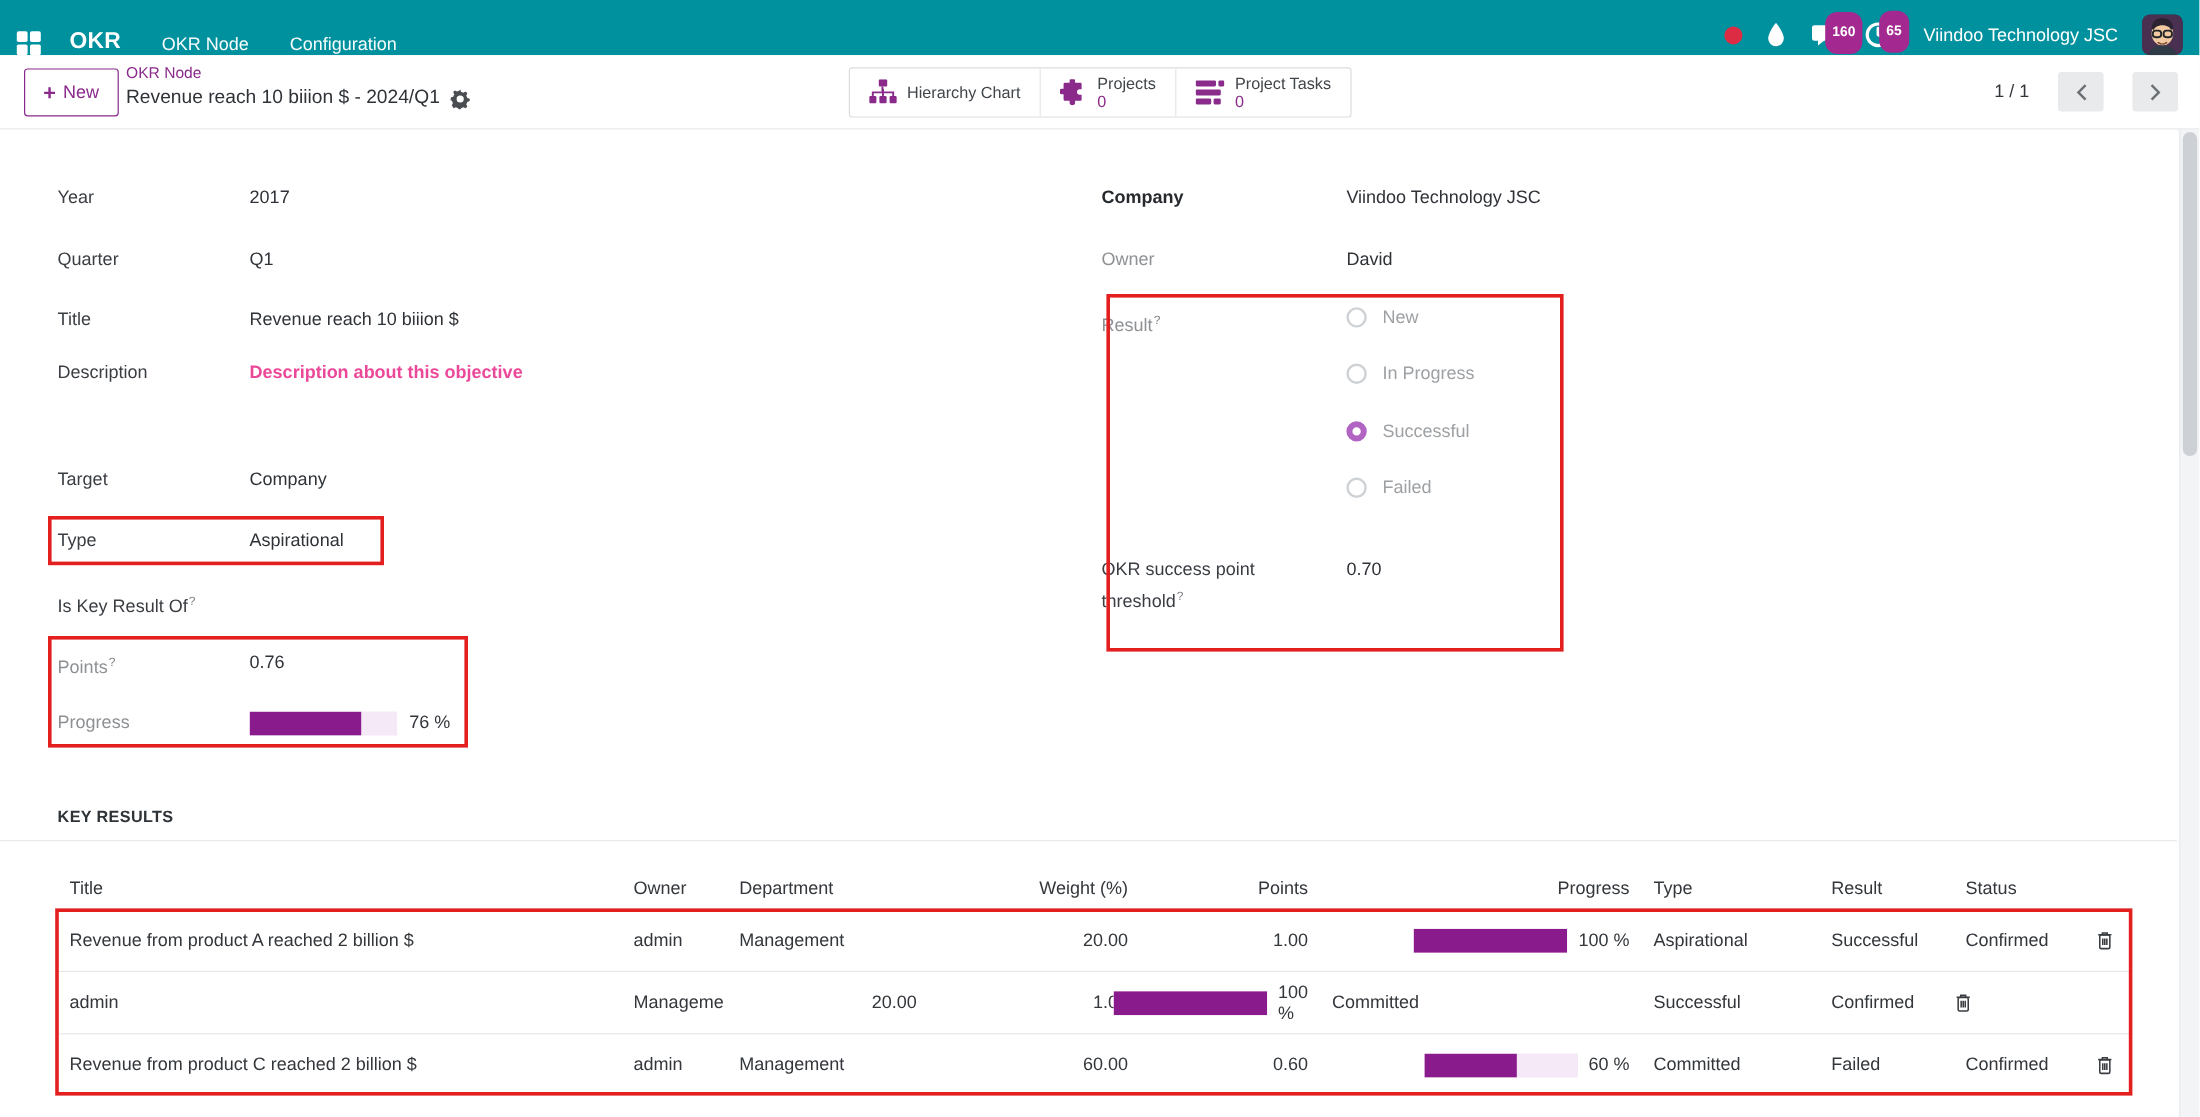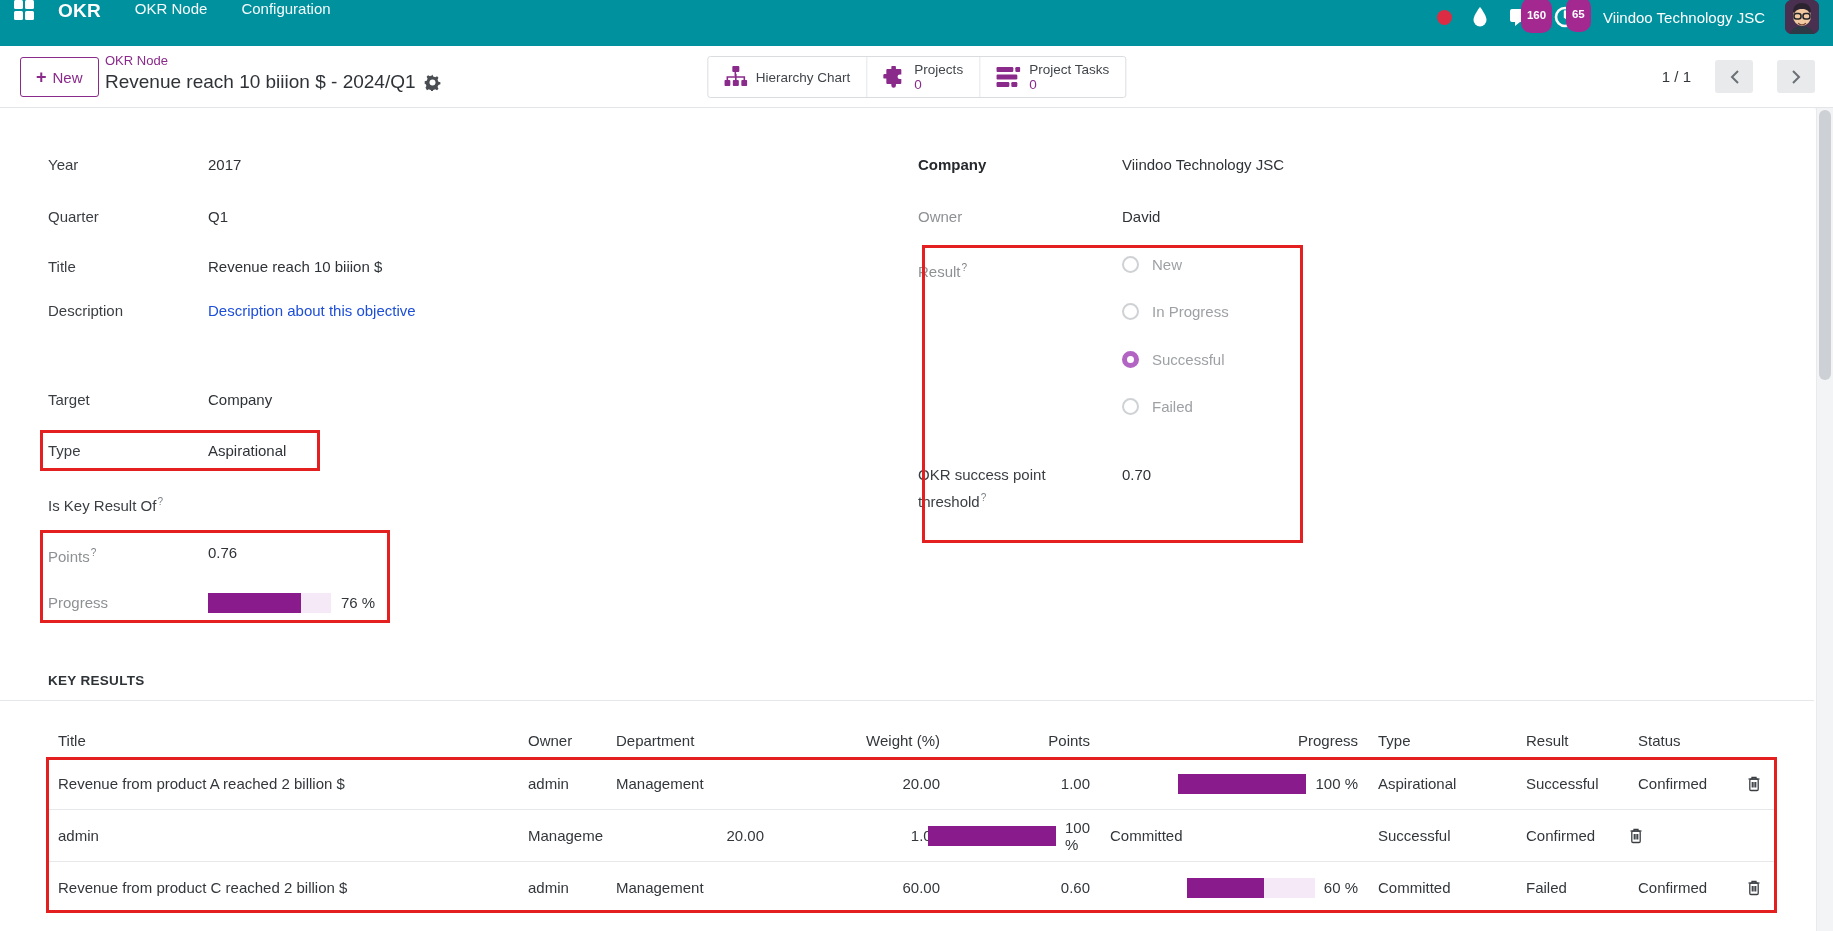--- a/index.html
+++ b/index.html
@@ -8,21 +8,21 @@
   }
   *{box-sizing:border-box;}
   html,body{margin:0;padding:0;}
   body{
     width:1833px;height:931px;position:relative;overflow:hidden;background:#fff;
     font-family:"Liberation Sans", sans-serif;color:#33373B;
   }
   
   .navbar{
     position:absolute;top:0;left:0;width:1833px;height:46px;background:var(--navbar);
-    display:flex;align-items:flex-start;padding:0 14px;color:#fff;
+    display:flex;align-items:flex-end;padding:0 14px;color:#fff;
   }
   .apps-icon{width:20px;height:20px;display:grid;grid-template-columns:9px 9px;grid-template-rows:9px 9px;gap:2px;cursor:pointer;}
   .apps-icon span{background:#fff;border-radius:1.5px;}
   .brand{font-size:19px;font-weight:600;margin-left:24px;letter-spacing:.2px;cursor:pointer;}
   .nav-menu{font-size:15px;margin-left:34px;cursor:pointer;opacity:.97;}
   .nav-right{margin-left:auto;display:flex;align-items:center;gap:20px;}
   .rec-dot{width:15px;height:15px;border-radius:50%;background:var(--dot);}
   .icon-btn{position:relative;display:flex;align-items:center;cursor:pointer;}
   .nav-badge{
     position:absolute;top:-8px;left:13px;background:var(--badge);color:#fff;
@@ -37,21 +37,21 @@
   }
   .new-btn{
     position:absolute;left:20px;top:11px;height:40px;padding:0 15px;background:#fff;
     border:1px solid var(--accent);border-radius:3px;color:var(--accent);font-size:15px;
     display:flex;align-items:center;gap:6px;cursor:pointer;font-family:inherit;
   }
   .new-btn .plus{font-size:18px;font-weight:700;line-height:1;}
   .bc-block{position:absolute;left:105px;top:7px;}
   .bc-link{font-size:13px;color:var(--accent);cursor:pointer;display:block;line-height:16px;}
   .bc-title-row{display:flex;align-items:center;gap:8px;margin-top:2px;}
-  .bc-title{font-size:19px;color:#2F3338;line-height:22px;}
+  .bc-title{font-size:16px;color:#2F3338;line-height:22px;}
   .gear{width:17px;height:17px;cursor:pointer;}
   .stat-group{
     position:absolute;left:50%;transform:translateX(-50%);top:10px;display:flex;
     border:1px solid #DADDE0;border-radius:3px;background:#fff;height:42px;
   }
   .stat-btn{display:flex;align-items:center;gap:9px;padding:0 16px;cursor:pointer;border-left:1px solid #E4E6E9;}
   .stat-btn:first-child{border-left:none;}
   .stat-text{display:flex;flex-direction:column;justify-content:flex-end;line-height:15px;}
   .stat-label{font-size:13.5px;color:#41464B;}
   .stat-count{font-size:13.5px;color:var(--accent);}
@@ -60,21 +60,21 @@
   .pager-btn{width:38px;height:33px;background:#E9EAEC;border:none;border-radius:3px;display:flex;align-items:center;justify-content:center;cursor:pointer;}
   
   .sheet{position:absolute;top:108px;left:0;width:1814px;height:823px;background:#fff;}
   .frow{position:absolute;display:flex;align-items:flex-start;line-height:24px;font-size:15px;}
   .frow.left{left:48px;}  .frow.left .flabel{width:160px;}
   .frow.right{left:918px;} .frow.right .flabel{width:204px;}
   .flabel{color:#3A3E43;flex:none;}
   .flabel.bold{font-weight:600;color:#26292D;}
   .flabel.muted, .fvalue.muted{color:#8E9194;}
   .fvalue{color:#2F3338;}
-  .fvalue.placeholder{color:#1d4ed8;}
+  .fvalue.placeholder{color:#ec4899;font-weight:bold;}
   sup.help{font-size:10px;color:#7D8185;margin-left:1px;}
   
   .radio-row{position:absolute;left:1122px;display:flex;align-items:center;gap:13px;cursor:pointer;}
   .radio{width:17px;height:17px;border-radius:50%;border:2px solid #CFD2D5;background:#fff;flex:none;}
   .radio.checked{border:5px solid #B164C2;}
   .radio-label{font-size:15px;color:#9EA1A4;}
   
   .pbar{height:20px;background:var(--track);position:relative;overflow:hidden;flex:none;}
   .pbar .fill{position:absolute;left:0;top:0;bottom:0;background:var(--progress);}
   .pvalue-text{font-size:15px;color:#33373B;}

